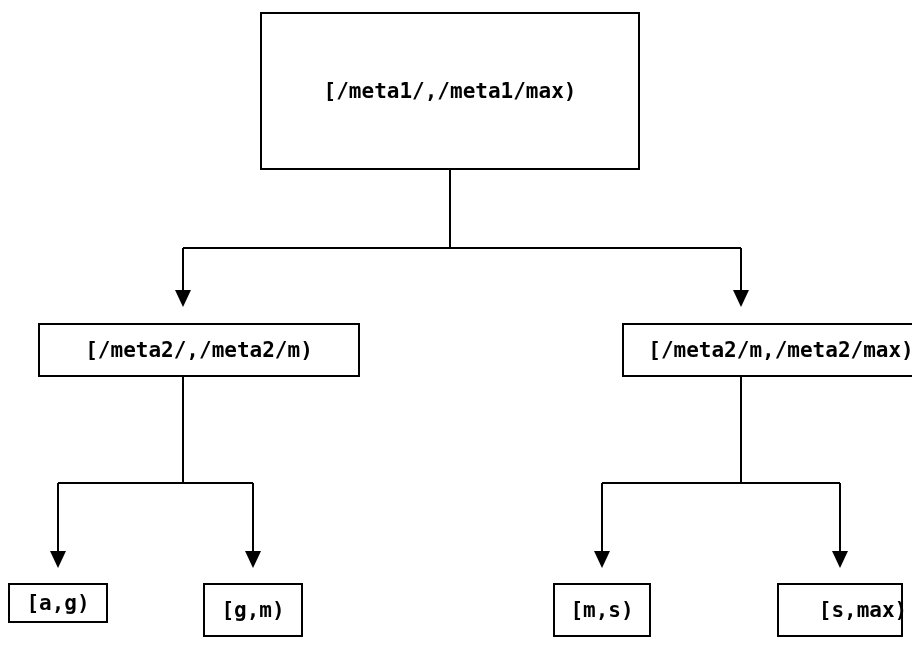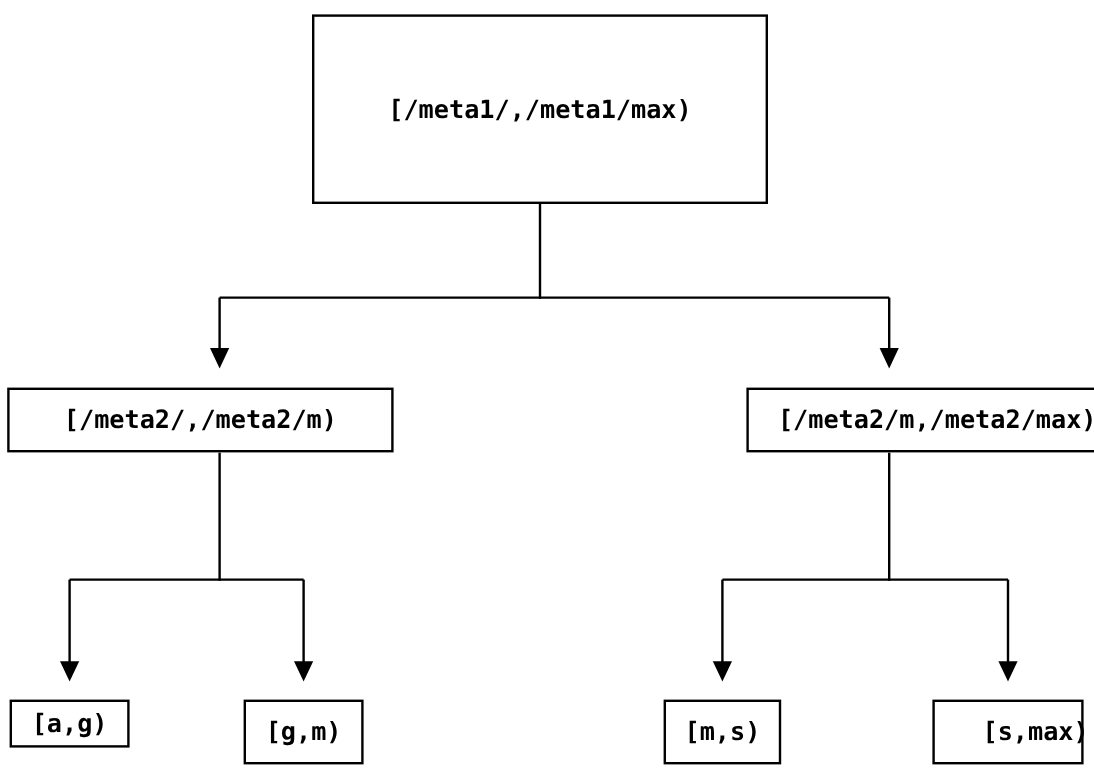--- a/index.html
+++ b/index.html
@@ -38,21 +38,21 @@
     display: flex;
     align-items: center;
     justify-content: center;
     color: #000000;
     font-size: 21px;
     font-weight: 600;
     letter-spacing: 0;
     white-space: nowrap;
   }
   .node-root        { left: 260px; top: 12px;  width: 380px; height: 158px; }
-  .node-left-mid    { left: 6px;  top: 323px; width: 322px; height: 54px; }
+  .node-left-mid    { left: 38px;  top: 323px; width: 322px; height: 54px; }
   .node-right-mid   { left: 582px; top: 323px; width: 318px; height: 54px; margin-left: 40px; }
   .node-leaf-ag     { left: 8px;   top: 583px; width: 100px; height: 40px; }
   .node-leaf-gm     { left: 203px; top: 583px; width: 100px; height: 54px; }
   .node-leaf-ms     { left: 553px; top: 583px; width: 98px;  height: 54px; }
   .node-leaf-smax   { left: 777px; top: 583px; width: 126px; height: 54px; padding-left: 46px; }
 </style>
 </head>
 <body>
 
 <div class="canvas">

